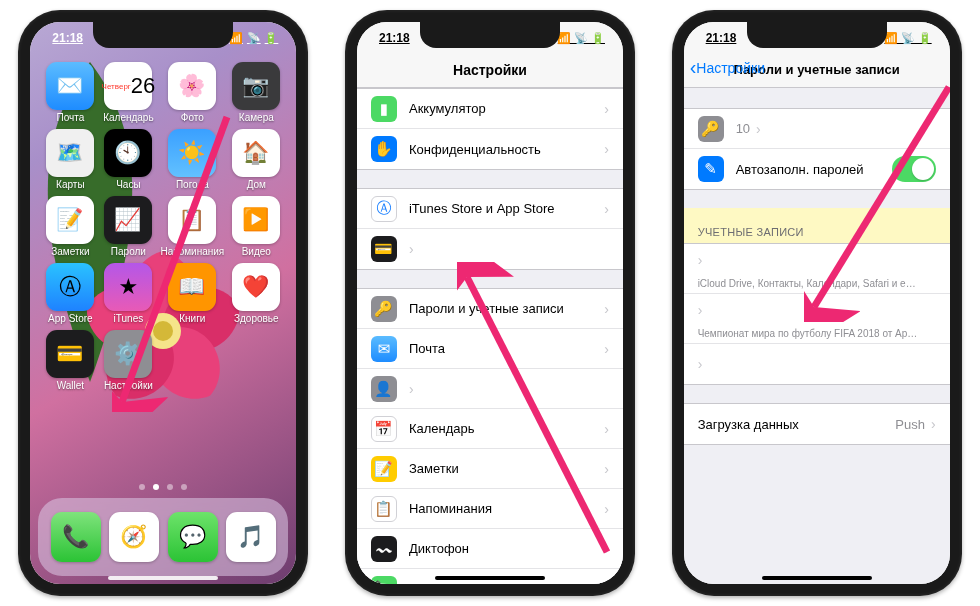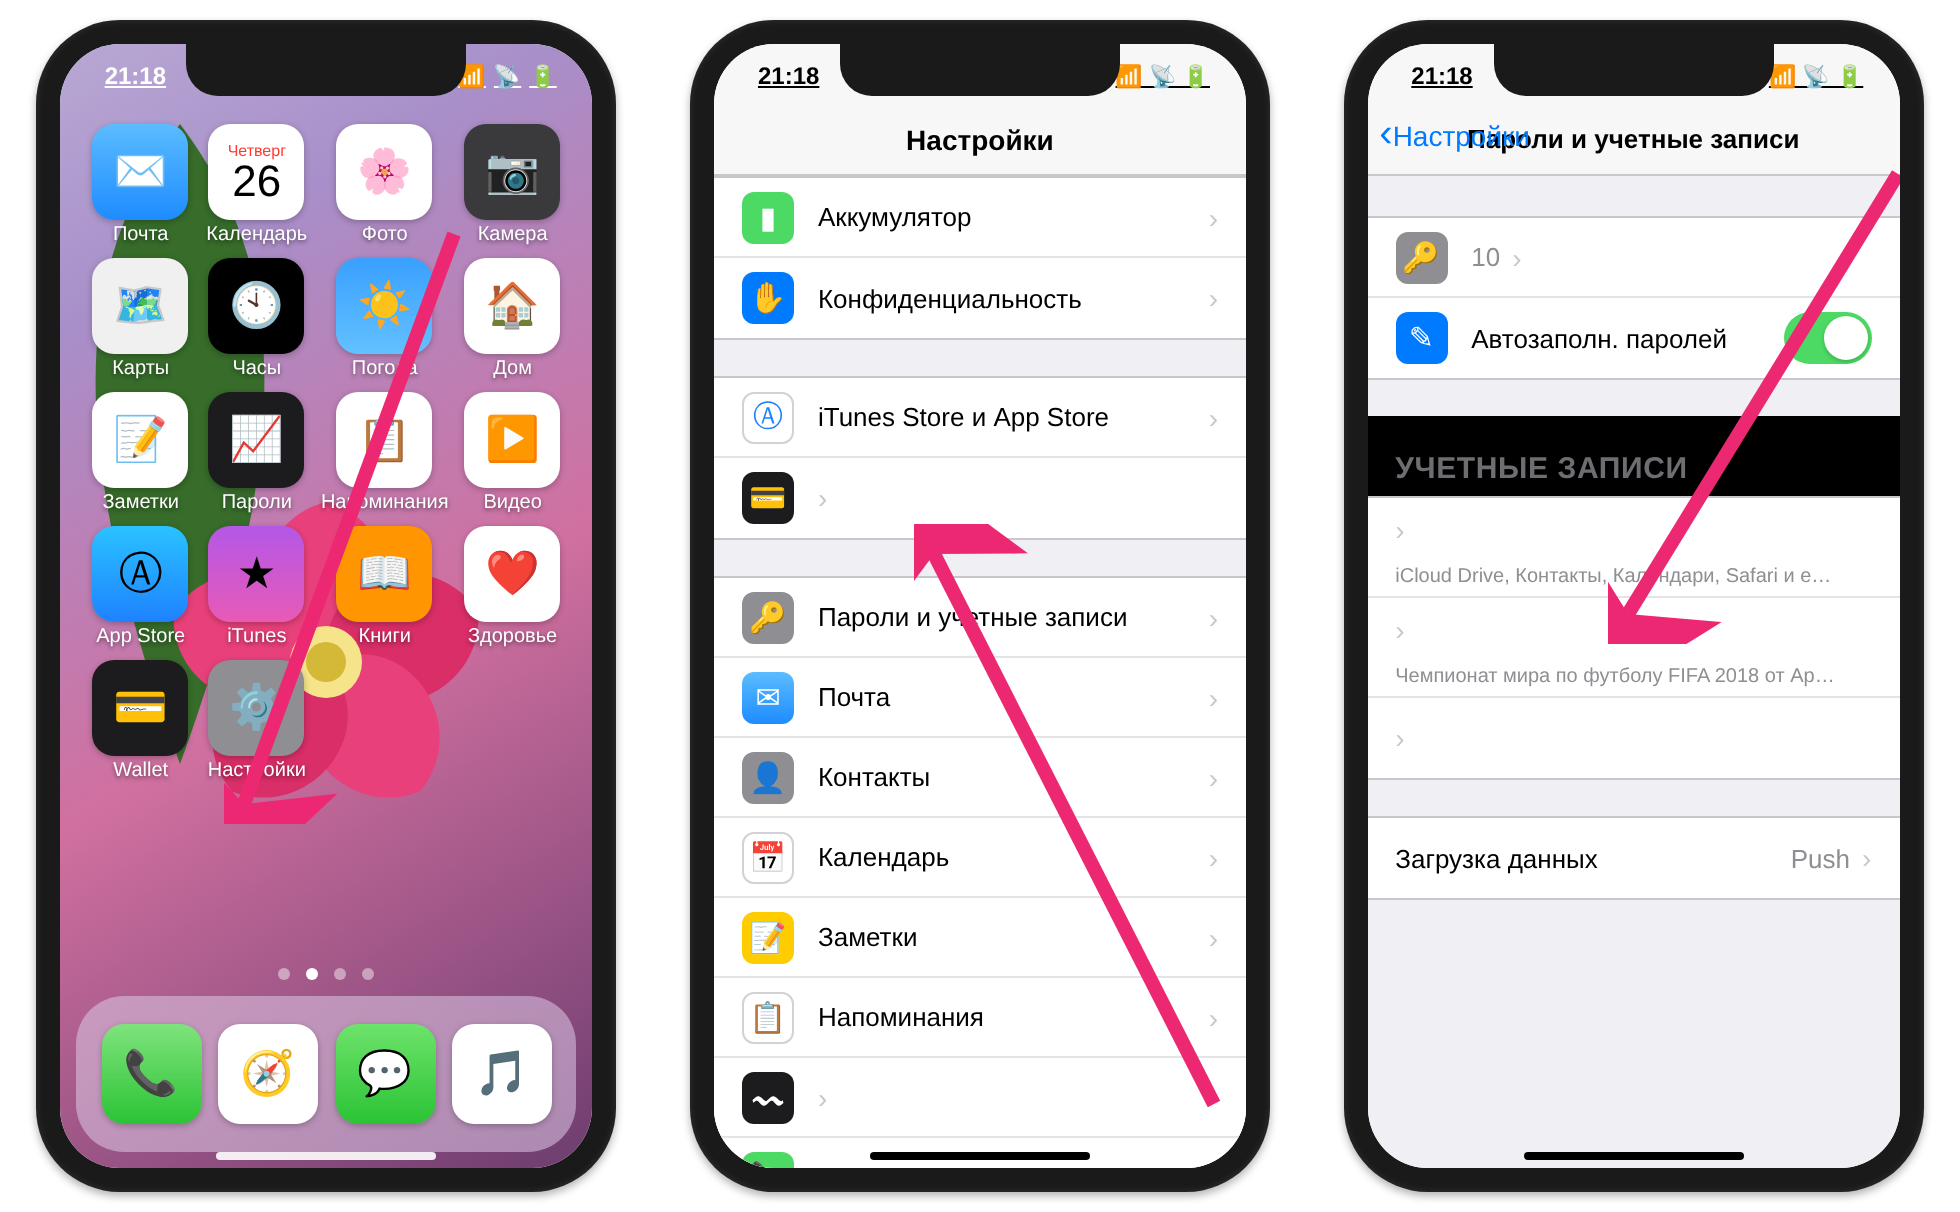--- a/index.html
+++ b/index.html
@@ -11,36 +11,36 @@
   .status-icons{display:flex;align-items:center;gap:4px;font-size:11px;}
 
   
   .home-wall{position:absolute;inset:0;background:linear-gradient(150deg,#b8a8d4 0%,#a88fc9 20%,#d070a0 55%,#6d3d6f 100%);}
   .leaf{position:absolute;filter:saturate(1.1);}
   .flower{position:absolute;left:50%;top:55%;transform:translate(-50%,-50%);}
   .grid{position:absolute;top:40px;left:0;right:0;padding:0 14px;display:grid;grid-template-columns:repeat(4,1fr);gap:6px 6px;}
   .app{display:flex;flex-direction:column;align-items:center;}
   .icon{width:48px;height:48px;border-radius:11px;display:flex;align-items:center;justify-content:center;font-size:22px;box-shadow:0 1px 3px rgba(0,0,0,.25);}
   .app-label{color:#fff;font-size:10px;margin-top:3px;text-shadow:0 1px 2px rgba(0,0,0,.5);text-align:center;line-height:1;}
-  .calendar-box{background:#fff;flex-direction:column;font-size:9px;}
+  .calendar-box{background:#fff;flex-direction:row;font-size:9px;}
   .datebig{font-size:22px;font-weight:300;color:#000;line-height:1;}
   .dots{position:absolute;bottom:94px;left:0;right:0;display:flex;justify-content:center;gap:8px;}
   .dot{width:6px;height:6px;border-radius:50%;background:rgba(255,255,255,.45);}
   .dot.active{background:#fff;}
   .dock{position:absolute;bottom:8px;left:8px;right:8px;height:78px;background:rgba(220,200,230,.55);border-radius:24px;display:flex;justify-content:space-around;align-items:center;padding:0 8px;backdrop-filter:blur(8px);}
   .dock .icon{width:50px;height:50px;}
   .home-indicator{position:absolute;bottom:4px;left:50%;transform:translateX(-50%);width:110px;height:4px;border-radius:3px;}
 
   
   .nav{height:66px;padding-top:30px;display:flex;align-items:center;justify-content:center;border-bottom:.5px solid #c8c7cc;position:relative;background:#f7f7f7;}
   .nav .title{font-weight:600;font-size:14px;}
   .nav .back{position:absolute;left:6px;top:34px;color:#007aff;font-size:14px;display:flex;align-items:center;}
   .list{background:#efeff4;height:calc(100% - 66px);}
   .section{background:#fff;border-top:.5px solid #c8c7cc;border-bottom:.5px solid #c8c7cc;margin-bottom:18px;}
-  .sect-header{color:#6d6d72;font-size:15px;padding:18px 14px 5px;text-transform:uppercase;letter-spacing:.3px;background:#000000;font-weight:bold;}
+  .sect-header{color:#6d6d72;font-size:11px;padding:18px 14px 5px;text-transform:uppercase;letter-spacing:.3px;background:#fef9c3;}
   .row{display:flex;align-items:center;height:40px;padding:0 14px;border-bottom:.5px solid #e4e4e7;position:relative;}
   .row:last-child{border-bottom:none;}
   .row .ricon{width:26px;height:26px;border-radius:6px;margin-right:12px;display:flex;align-items:center;justify-content:center;color:#fff;font-size:15px;flex-shrink:0;}
   .row .lbl{flex:1;color:#000;}
   .row .sub{position:absolute;bottom:4px;left:14px;font-size:10px;color:#8e8e93;width:220px;white-space:nowrap;overflow:hidden;text-overflow:ellipsis;}
   .row.tall{height:50px;align-items:flex-start;padding-top:8px;}
   .chev{color:#c7c7cc;font-size:14px;flex-shrink:0;}
   .detail{color:#8e8e93;font-size:13px;margin-right:6px;}
   .toggle{width:44px;height:26px;border-radius:13px;background:#4cd964;position:relative;flex-shrink:0;}
   .toggle::after{content:'';position:absolute;right:2px;top:2px;width:22px;height:22px;border-radius:50%;background:#fff;box-shadow:0 1px 2px rgba(0,0,0,.2);}
@@ -218,40 +218,40 @@
             <span class="lbl">Пароли и учетные записи</span>
             <span class="chev">›</span>
           </div>
           <div class="row">
             <div class="ricon" style="background:linear-gradient(#5bbcff,#1e8cff)">✉</div>
             <span class="lbl">Почта</span>
             <span class="chev">›</span>
           </div>
           <div class="row">
             <div class="ricon" style="background:#8e8e93">👤</div>
-            <span class="lbl">Контакты</span>
             <span class="chev">›</span>
           </div>
           <div class="row">
             <div class="ricon" style="background:#fff;border:1px solid #d1d1d6">📅</div>
             <span class="lbl">Календарь</span>
             <span class="chev">›</span>
           </div>
           <div class="row">
             <div class="ricon" style="background:#ffcc00">📝</div>
             <span class="lbl">Заметки</span>
             <span class="chev">›</span>
           </div>
           <div class="row">
             <div class="ricon" style="background:#fff;border:1px solid #d1d1d6">📋</div>
             <span class="lbl">Напоминания</span>
             <span class="chev">›</span>
           </div>
           <div class="row">
             <div class="ricon" style="background:#1c1c1e">〰</div>
+            <span class="lbl">Диктофон</span>
             <span class="chev">›</span>
           </div>
           <div class="row">
             <div class="ricon" style="background:#4cd964">📞</div>
             <span class="lbl">Телефон</span>
             <span class="chev">›</span>
           </div>
         </div>
       </div>
     <div class="home-indicator" style="background:#000"></div>

